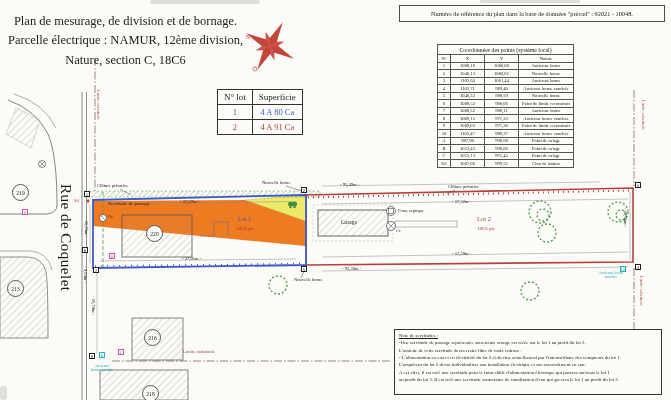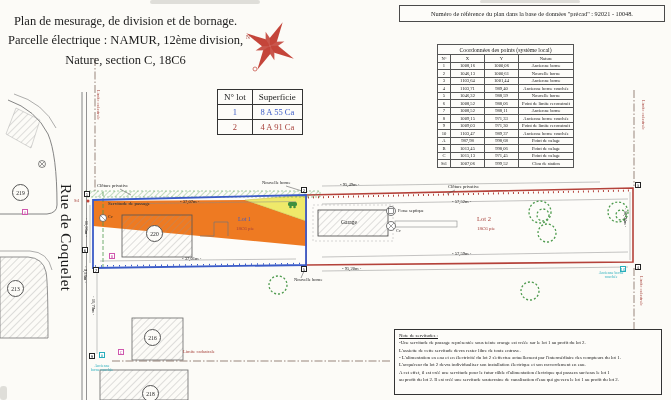--- a/index.html
+++ b/index.html
@@ -282,21 +282,21 @@
     </table>
 
   <table class="lots">
     <tbody>
         <tr>
       <th>N° lot</th>
       <th>Superficie</th>
     </tr>
     <tr class="blue">
       <td>1</td>
-      <td>8 A 55 Ca</td>
+      <td>4 A 80 Ca</td>
     </tr>
     <tr class="red">
       <td>2</td>
       <td>4 A 91 Ca</td>
     </tr>
   </tbody>
     </table>
 
   <div class="lbl v street-name">Rue de Coquelet</div>
   <div class="lbl red" style="left:246px;top:34px;font-size:5.5px;">N</div>

